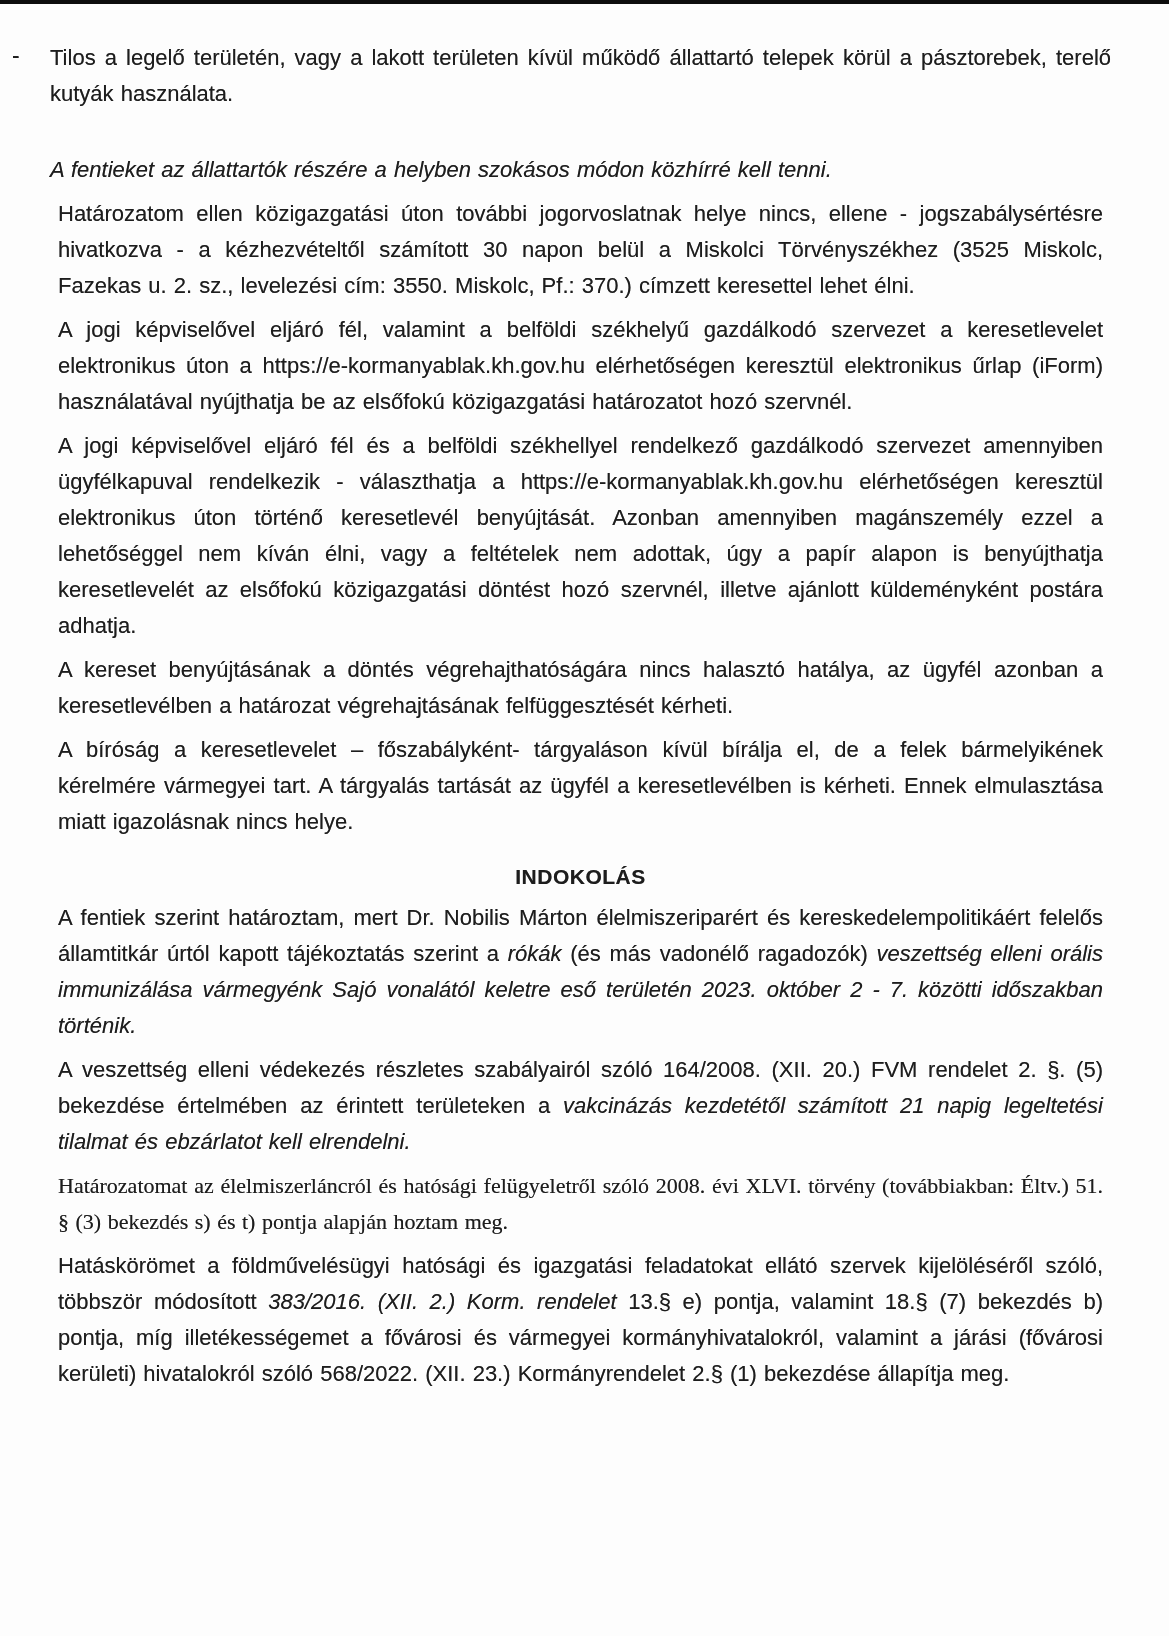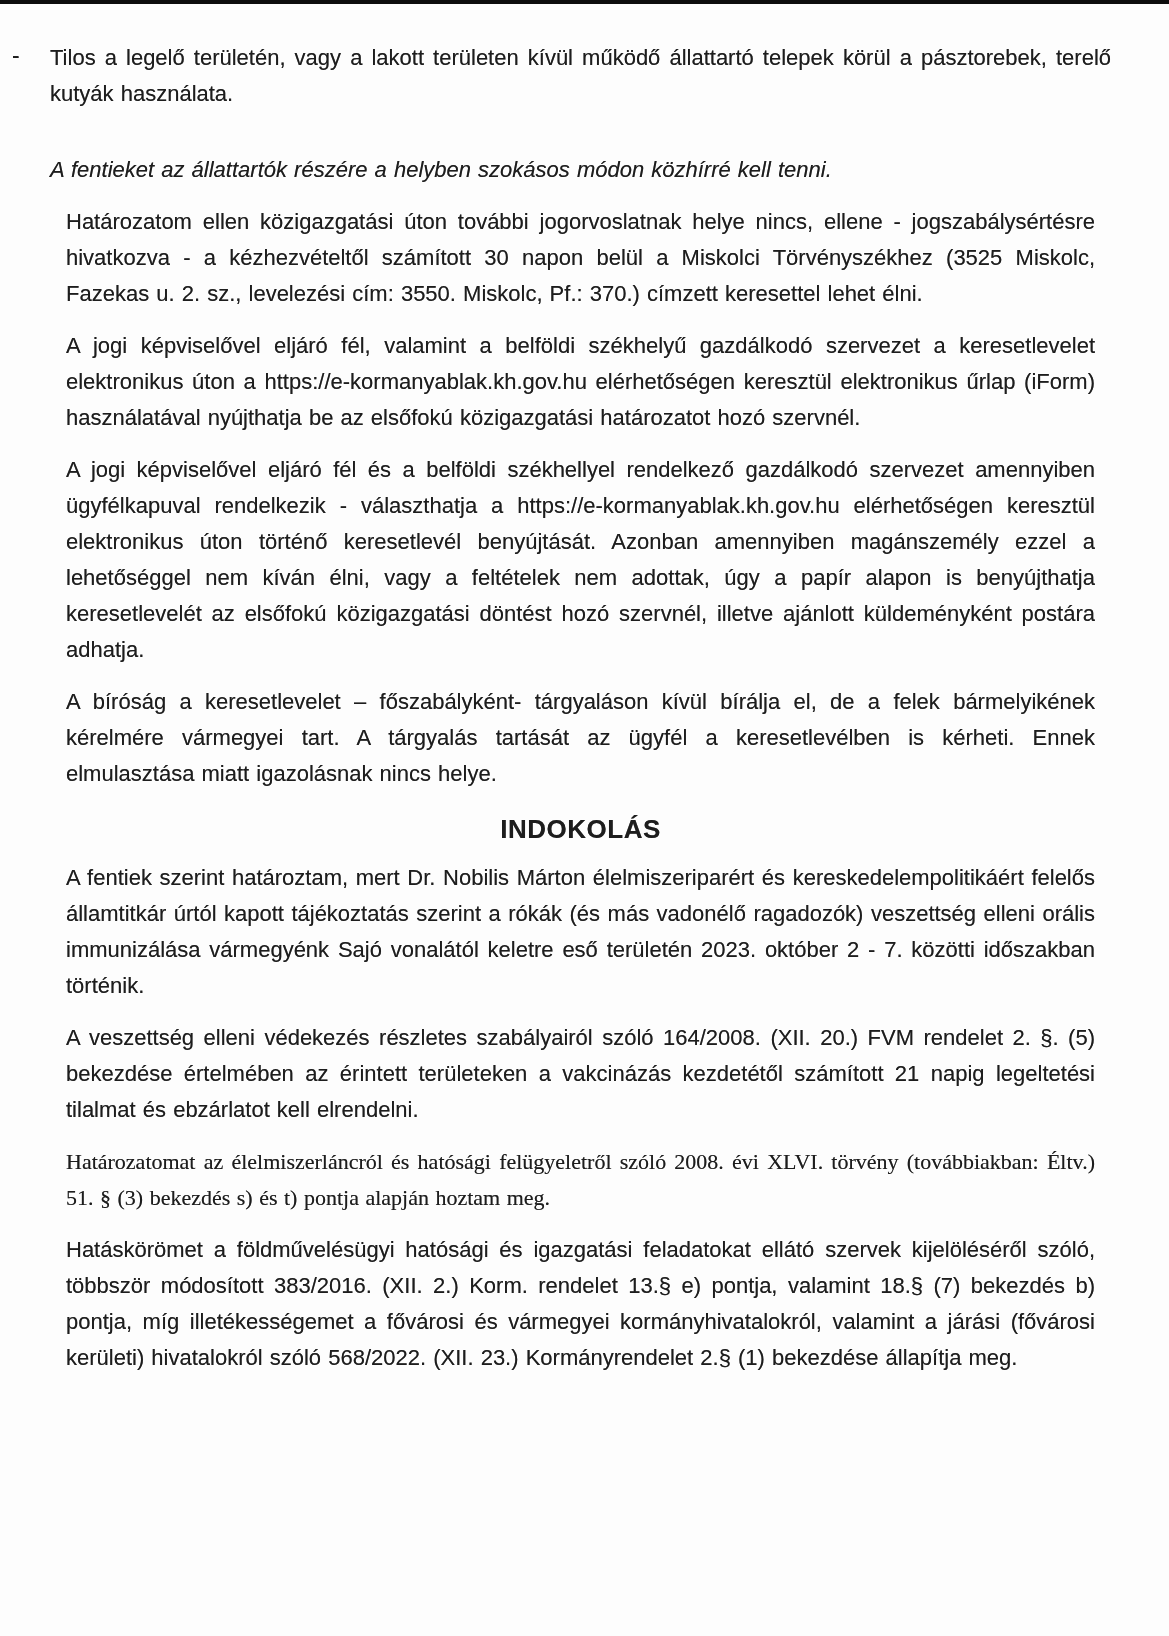--- a/index.html
+++ b/index.html
@@ -43,39 +43,39 @@
     position: relative;
     text-align: justify;
   }
   li.bullet + li.bullet { margin-top: 0; }
   .dash {
     position: absolute;
     left: -38px;
     top: -2px;
   }
   p.para {
-    margin: 16px;
+    margin: 8px;
     text-align: justify;
   }
   p.notice {
     margin: 40px 0 0 0;
     font-style: italic;
   }
-  .it { }
+  .it { font-style: italic; }
   .mt14 { margin-top: 14px; }
   .mt16 { margin-top: 16px; }
   .mt20 { margin-top: 20px; }
   .mt24 { margin-top: 24px; font-family: Liberation Serif, serif; }
   .mt26 { margin-top: 26px; }
   .mt52 { margin-top: 52px; }
   .mt56 { margin-top: 56px; }
   h2.heading {
     margin: 22px 0 0 0;
     text-align: center;
-    font-size: 26px;
+    font-size: 21px;
     font-weight: bold;
     line-height: 30px;
     letter-spacing: 0.5px;
   }
 </style>
 </head>
 <body>
 
 <div class="page">
   <div class="scan-bar"></div>
@@ -91,20 +91,21 @@
   </ul>
 
   <p class="notice">A fentieket az állattartók részére a helyben szokásos módon közhírré kell tenni.</p>
 
   <p class="para mt52">Határozatom ellen közigazgatási úton további jogorvoslatnak helye nincs, ellene - jogszabálysértésre hivatkozva - a kézhezvételtől számított 30 napon belül a Miskolci Törvényszékhez (3525 Miskolc, Fazekas u. 2. sz., levelezési cím: 3550. Miskolc, Pf.: 370.) címzett keresettel lehet élni.</p>
 
   <p class="para mt14">A jogi képviselővel eljáró fél, valamint a belföldi székhelyű gazdálkodó szervezet a keresetlevelet elektronikus úton a https://e-kormanyablak.kh.gov.hu elérhetőségen keresztül elektronikus űrlap (iForm) használatával nyújthatja be az elsőfokú közigazgatási határozatot hozó szervnél.</p>
 
   <p class="para mt26">A jogi képviselővel eljáró fél és a belföldi székhellyel rendelkező gazdálkodó szervezet amennyiben ügyfélkapuval rendelkezik - választhatja a https://e-kormanyablak.kh.gov.hu elérhetőségen keresztül elektronikus úton történő keresetlevél benyújtását. Azonban amennyiben magánszemély ezzel a lehetőséggel nem kíván élni, vagy a feltételek nem adottak, úgy a papír alapon is benyújthatja keresetlevelét az elsőfokú közigazgatási döntést hozó szervnél, illetve ajánlott küldeményként postára adhatja.</p>
 
+  <p class="para mt16">A kereset benyújtásának a döntés végrehajthatóságára nincs halasztó hatálya, az ügyfél azonban a keresetlevélben a határozat végrehajtásának felfüggesztését kérheti.</p>
 
   <p class="para mt14">A bíróság a keresetlevelet – főszabályként- tárgyaláson kívül bírálja el, de a felek bármelyikének kérelmére vármegyei tart. A tárgyalás tartását az ügyfél a keresetlevélben is kérheti. Ennek elmulasztása miatt igazolásnak nincs helye.</p>
 
   <h2 class="heading">INDOKOLÁS</h2>
 
   <p class="para mt56"><span>A fentiek szerint határoztam, mert Dr. Nobilis Márton élelmiszeriparért és kereskedelempolitikáért felelős államtitkár úrtól kapott tájékoztatás szerint a </span><span class="it">rókák</span><span> (és más vadonélő ragadozók) </span><span class="it">veszettség elleni orális immunizálása vármegyénk Sajó vonalától keletre eső területén 2023. október 2 - 7. közötti időszakban történik.</span></p>
 
   <p class="para mt20"><span>A veszettség elleni védekezés részletes szabályairól szóló 164/2008. (XII. 20.) FVM rendelet 2. §. (5) bekezdése értelmében az érintett területeken a </span><span class="it">vakcinázás kezdetétől számított 21 napig legeltetési tilalmat és ebzárlatot kell elrendelni.</span></p>
 
   <p class="para mt24"><span>Határozatomat az élelmiszerláncról és hatósági felügyeletről szóló 2008. évi XLVI. törvény (továbbiakban: Éltv.) 51. § (3) bekezdés s) és t) pontja alapján hoztam meg.</span></p>

